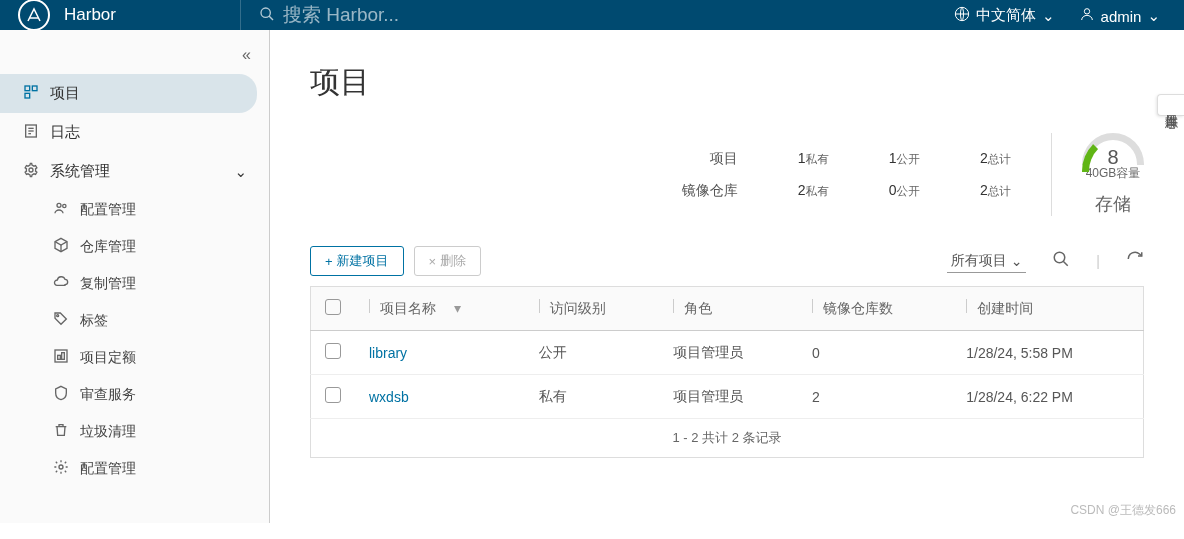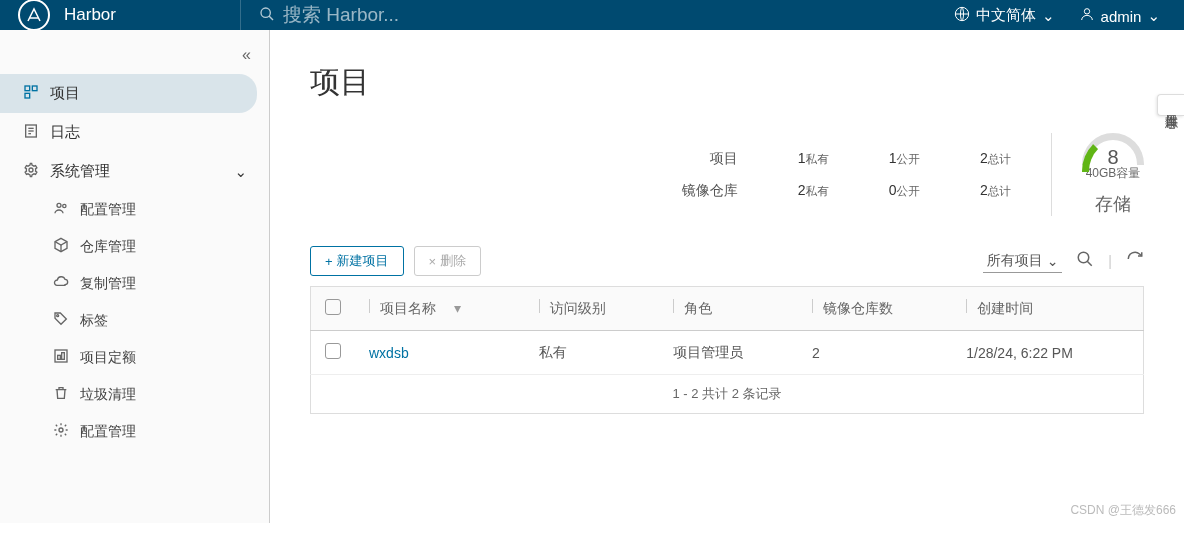--- a/index.html
+++ b/index.html
@@ -37,21 +37,21 @@
 .storage-card { text-align: center; border-left: 1px solid #ddd; padding-left: 30px; }
 .gauge { width: 62px; height: 32px; border-radius: 62px 62px 0 0; border: 7px solid #ddd; border-bottom: none; position: relative; margin: 0 auto; }
 .gauge::before { content:''; position:absolute; left:-7px; top:-7px; width:62px; height:32px; border-radius:62px 62px 0 0; border:7px solid transparent; border-left-color:#60b515; border-bottom:none; }
 .gauge-num { position: absolute; left: 0; right: 0; bottom: -4px; font-size: 20px; }
 .storage-sub { font-size: 12px; color: #666; }
 .storage-label { font-size: 18px; color: #666; margin-top: 10px; }
 
 .toolbar { display: flex; align-items: center; margin-bottom: 10px; }
 .btn { border: 1px solid #0072a3; color: #0072a3; background: #fff; padding: 5px 14px; border-radius: 3px; font-size: 13px; cursor: pointer; display: inline-flex; align-items: center; gap: 4px; }
 .btn.disabled { border-color: #ccc; color: #aaa; cursor: not-allowed; }
-.toolbar-right { margin-left: auto; display: flex; align-items: center; gap: 14px; }
+.toolbar-right { margin-left: auto; display: flex; align-items: center; gap: 26px; }
 .filter-select { border: none; border-bottom: 1px solid #999; padding: 2px 4px; font-size: 14px; background: transparent; display: flex; align-items: center; gap: 4px; }
 .icon-btn { font-size: 18px; color: #666; cursor: pointer; }
 
 table { width: 100%; border-collapse: collapse; border: 1px solid #ddd; }
 th, td { text-align: left; padding: 12px 14px; border-bottom: 1px solid #eee; font-size: 14px; }
 th { background: #fafafa; border-bottom: 1px solid #ccc; font-weight: 500; color: #666; }
 .chk { width: 16px; height: 16px; border: 1px solid #999; border-radius: 3px; display: inline-block; }
 th .th-sep { border-left: 1px solid #ccc; padding-left: 10px; display: inline-block; height: 14px; }
 .link { color: #0072a3; cursor: pointer; }
 .table-footer { text-align: center; padding: 10px 16px; color: #666; font-size: 13px; border: 1px solid #ddd; border-top: none; }
@@ -175,20 +175,26 @@
             </svg></span>
         <span>标签</span>
       </div>
       <div class="nav-item">
         <span class="nav-icon"><svg width="16" height="16" viewBox="0 0 24 24" fill="none" stroke="currentColor" stroke-width="2">
               <rect x="3" y="3" width="18" height="18"></rect>
               <rect x="7" y="11" width="4" height="6"></rect>
               <rect x="13" y="7" width="4" height="10"></rect>
             </svg></span>
         <span>项目定额</span>
+      </div>
+      <div class="nav-item">
+        <span class="nav-icon"><svg width="16" height="16" viewBox="0 0 24 24" fill="none" stroke="currentColor" stroke-width="2">
+              <path d="M12 2l8 4v6c0 5-3.5 9-8 10-4.5-1-8-5-8-10V6z"></path>
+            </svg></span>
+        <span>审查服务</span>
       </div>
       <div class="nav-item">
         <span class="nav-icon"><svg width="16" height="16" viewBox="0 0 24 24" fill="none" stroke="currentColor" stroke-width="2">
               <path d="M4 7h16M9 7V4h6v3M6 7l1 13h10l1-13"></path>
             </svg></span>
         <span>垃圾清理</span>
       </div>
       <div class="nav-item">
         <span class="nav-icon"><svg width="16" height="16" viewBox="0 0 24 24" fill="none" stroke="currentColor" stroke-width="2">
               <circle cx="12" cy="12" r="3"></circle>
@@ -261,20 +267,28 @@
           <th><span class="th-sep"></span><span>项目名称</span><span class="filter-icon">▾</span></th>
           <th><span class="th-sep"></span><span>访问级别</span></th>
           <th><span class="th-sep"></span><span>角色</span></th>
           <th><span class="th-sep"></span><span>镜像仓库数</span></th>
           <th><span class="th-sep"></span><span>创建时间</span></th>
         </tr>
       </thead>
       <tbody>
         <tr>
           <td><span class="chk"></span></td>
+          <td><span class="link">library</span></td>
+          <td>公开</td>
+          <td>项目管理员</td>
+          <td>0</td>
+          <td>1/28/24, 5:58 PM</td>
+        </tr>
+        <tr>
+          <td><span class="chk"></span></td>
           <td><span class="link">wxdsb</span></td>
           <td>私有</td>
           <td>项目管理员</td>
           <td>2</td>
           <td>1/28/24, 6:22 PM</td>
         </tr>
       </tbody>
     </table>
     <div class="table-footer">1 - 2 共计 2 条记录</div>
   </div>

